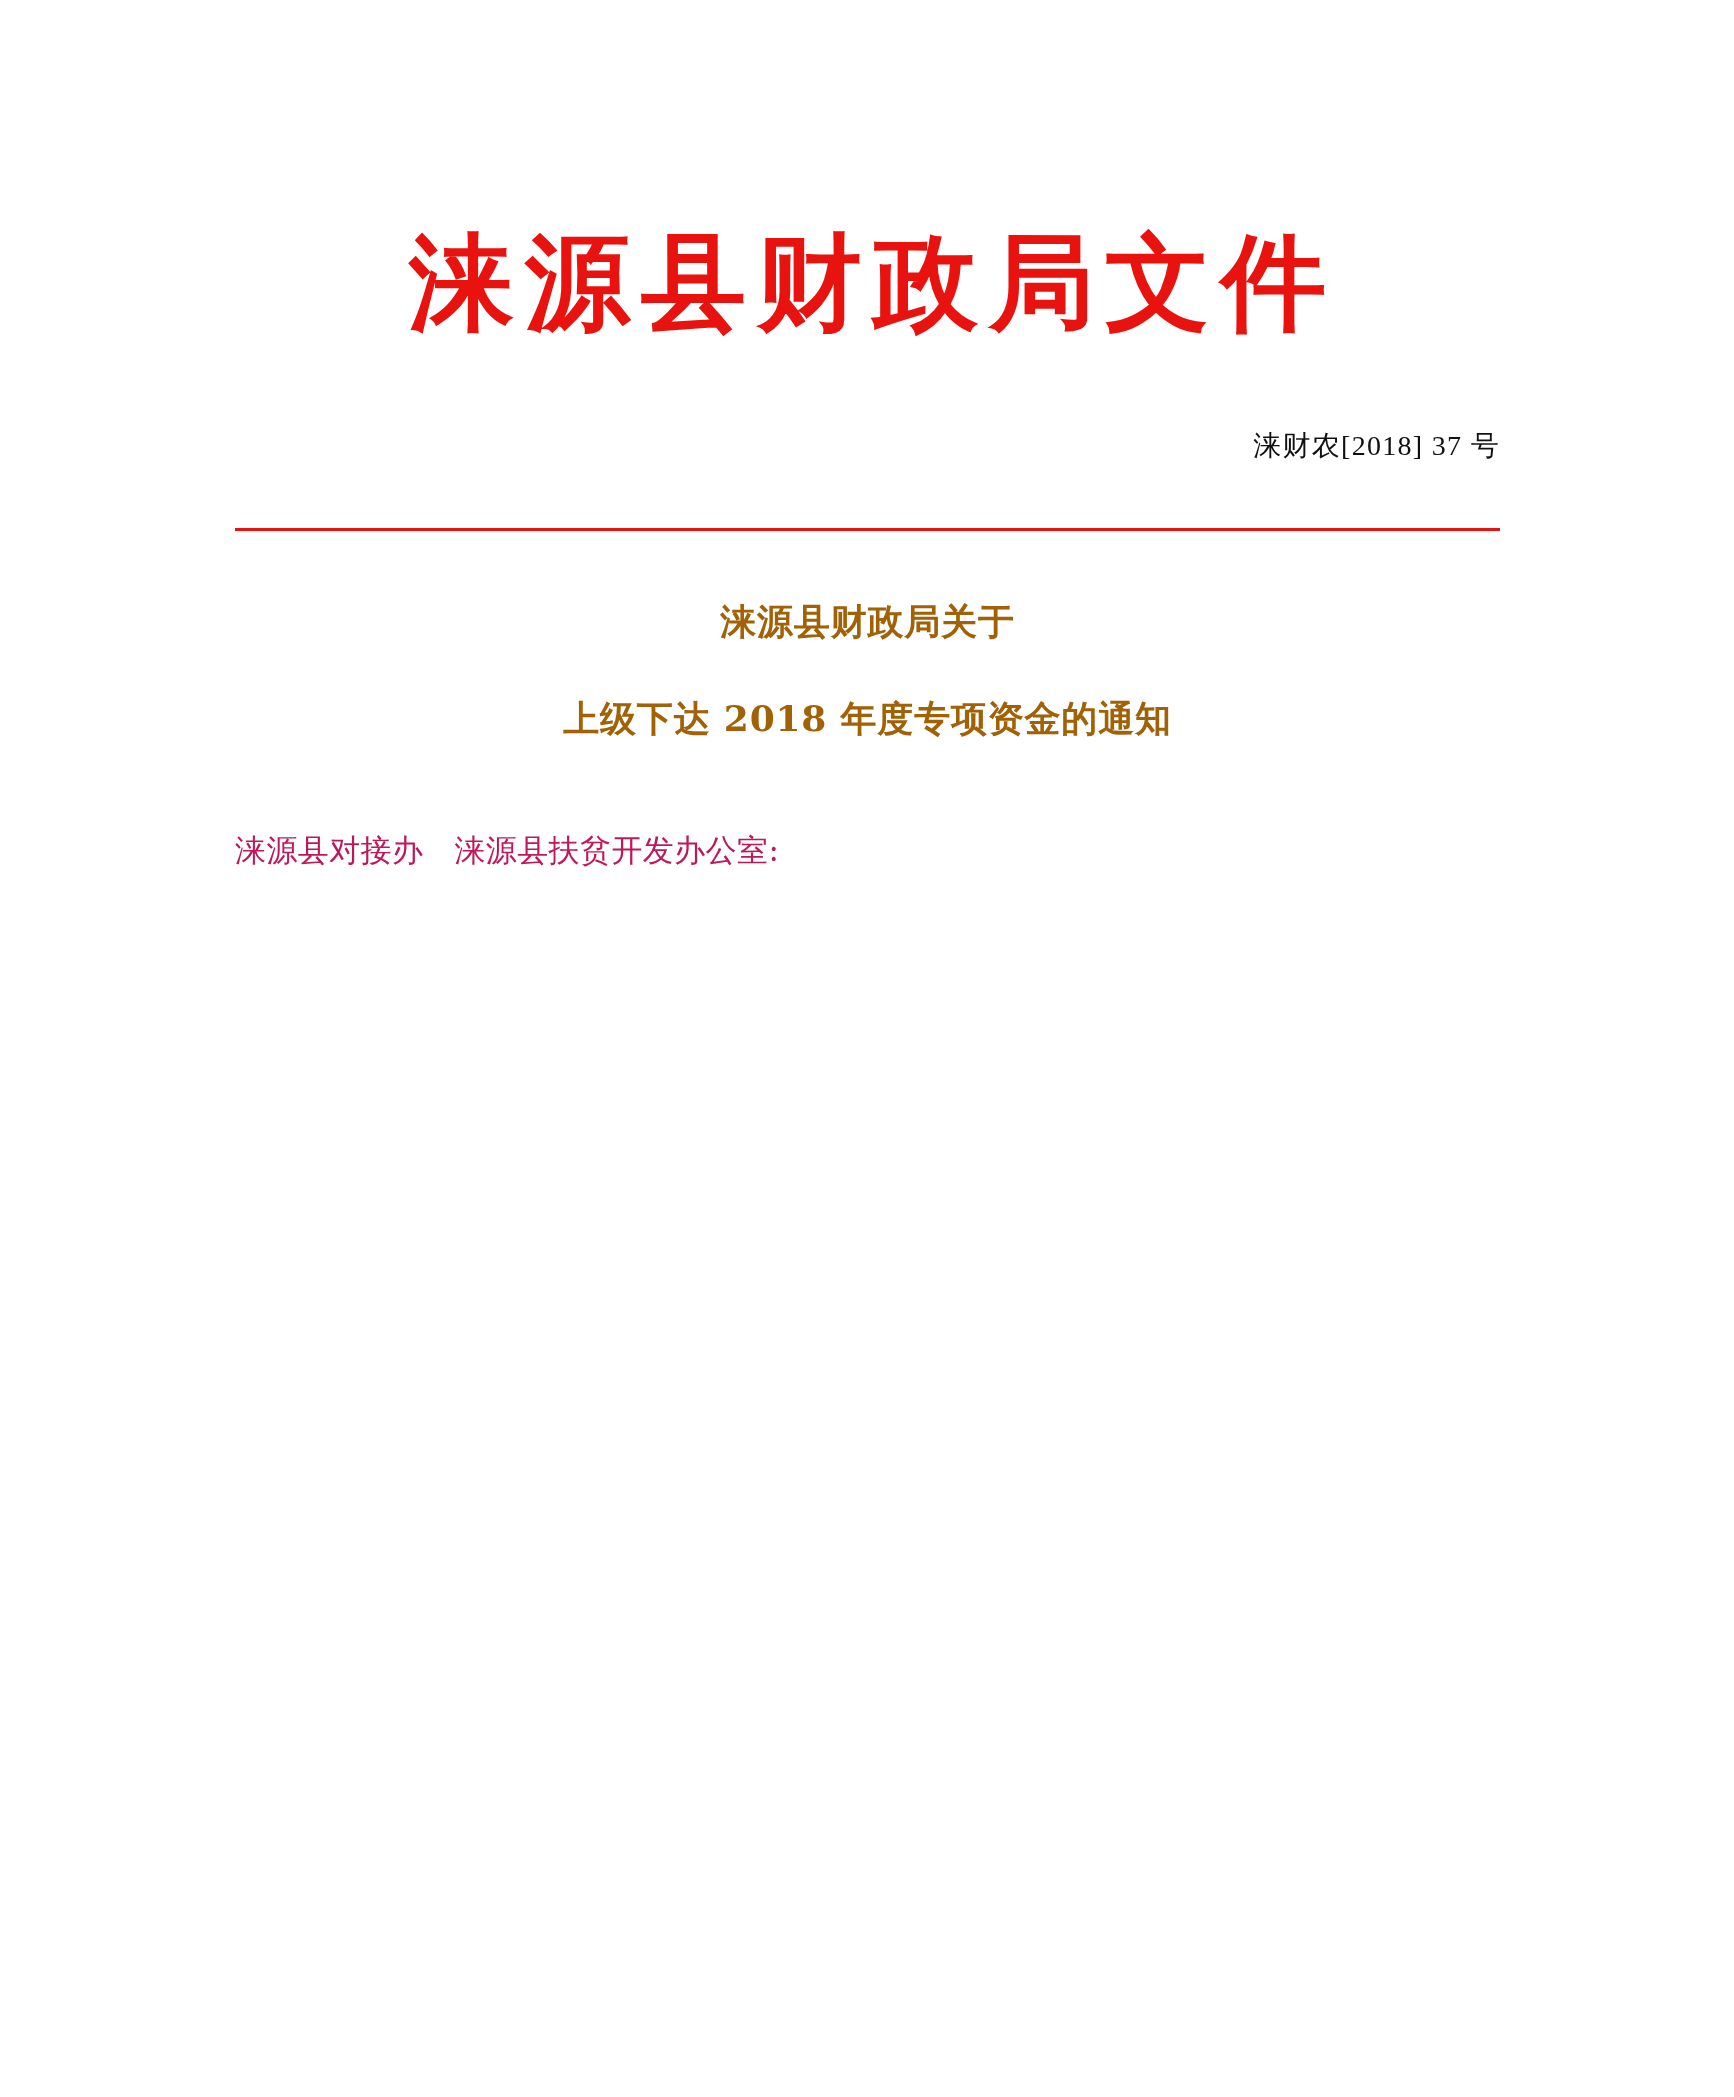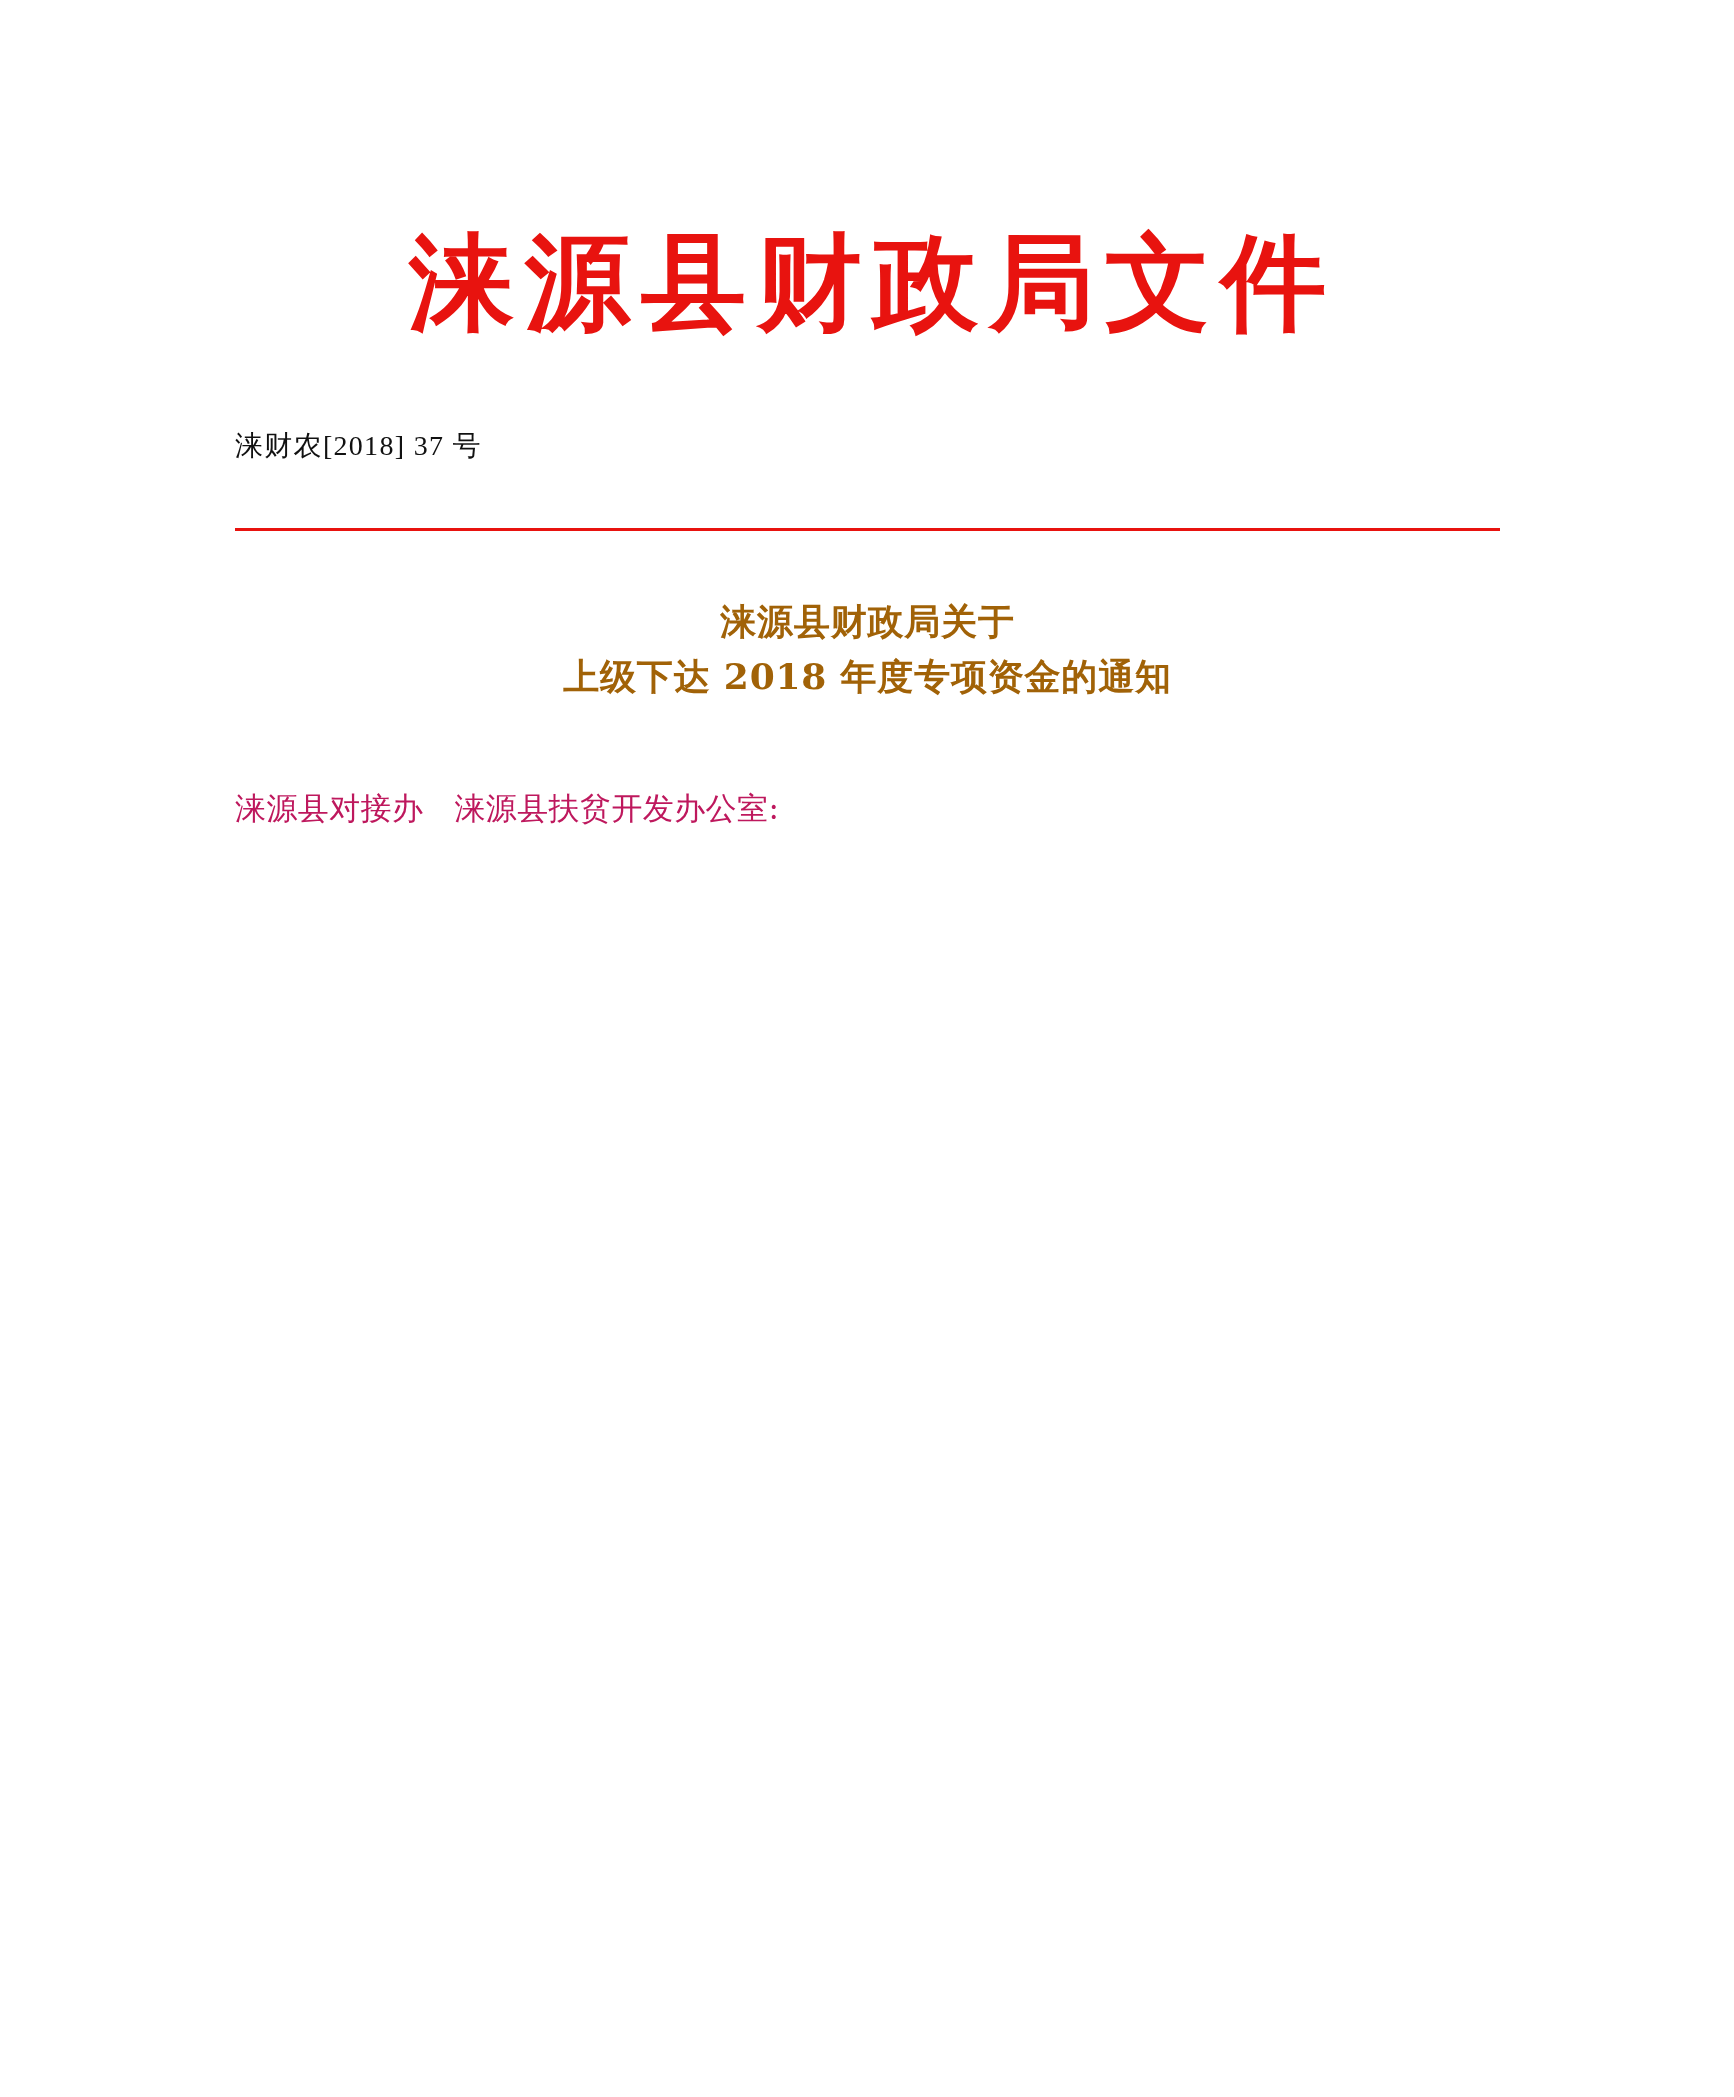--- a/index.html
+++ b/index.html
@@ -35,21 +35,21 @@
     font-size: 105px;
     line-height: 1.05;
     letter-spacing: 11px;
     color: #e8130f;
     white-space: nowrap;
     text-indent: 11px;
   }
 
   .doc-number {
     margin-top: 90px;
-    text-align: left;
+    text-align: right;
     font-family: "Liberation Serif", "DejaVu Serif", serif;
     font-size: 28px;
     letter-spacing: 1.3px;
     color: #111111;
   }
 
   .red-rule {
     margin-top: 63px;
     height: 2.9px;
     background: #e8130f;
@@ -62,20 +62,21 @@
     text-align: center;
     font-family: "DejaVu Serif", "Liberation Serif", serif;
     font-weight: 700;
     font-size: 36px;
     line-height: 1.52;
     letter-spacing: 0.8px;
     color: #a16207;
   }
   .doc-title .line2 {
     display: block;
+    margin-top: 42px;
   }
 
   
   .recipients {
     margin-top: 80px;
     font-family: "DejaVu Serif", "Liberation Serif", serif;
     font-size: 31px;
     line-height: 1.6;
     letter-spacing: 0.4px;
     color: #be185d;

